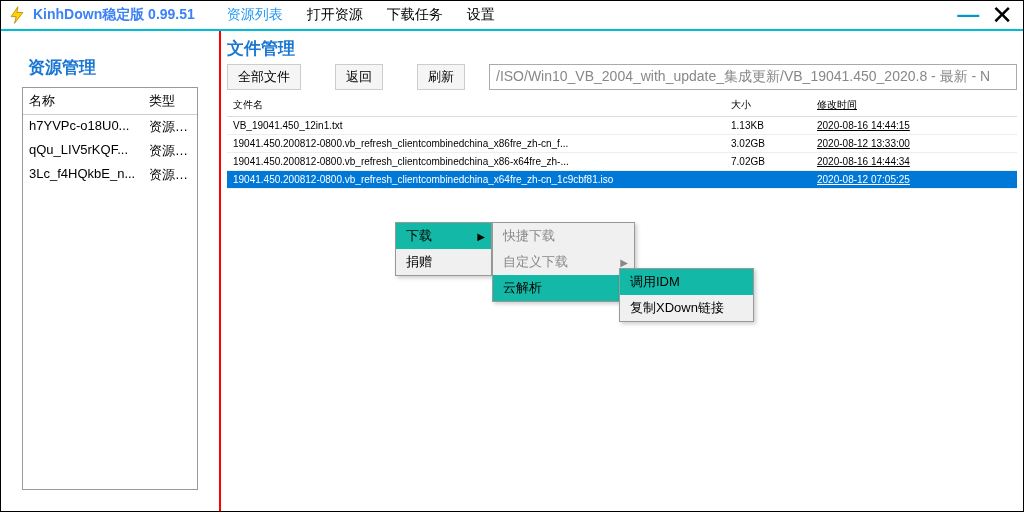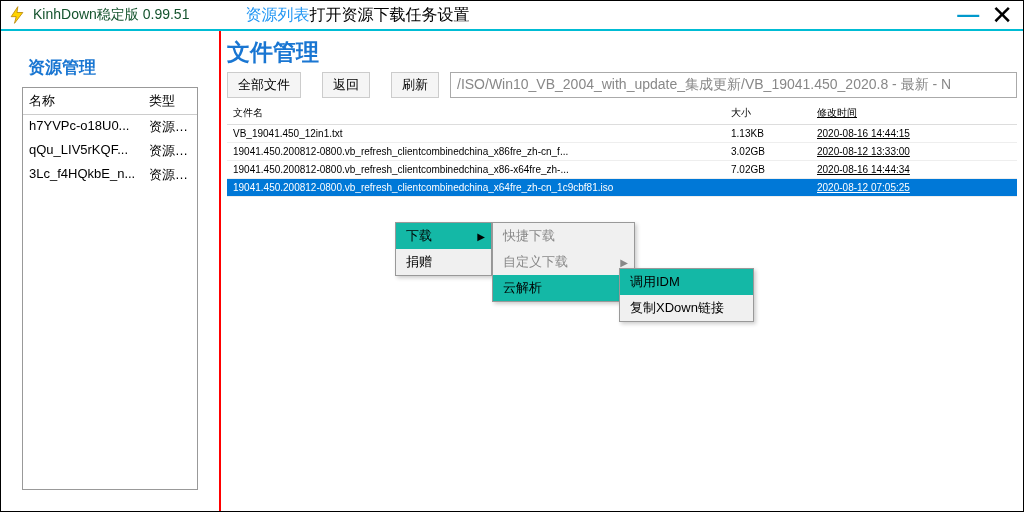--- a/index.html
+++ b/index.html
@@ -1,42 +1,42 @@
 <!DOCTYPE html>
 <html><head>
 <meta charset="utf-8">
 <style>
 * { margin: 0; padding: 0; box-sizing: border-box; font-family: "Microsoft YaHei", sans-serif; }
 body { width: 1024px; height: 512px; overflow: hidden; background: #fff; border: 1px solid #000; }
 
 .titlebar { height: 30px; display: flex; align-items: center; background: #fff; border-bottom: 2px solid #00bcd4; padding-left: 6px; }
 .titlebar .bolt { width: 20px; height: 20px; margin-right: 6px; }
-.titlebar .title { font-size: 14px; font-weight: normal; color: #14532d; }
-.titlebar .menu { display: flex; margin-left: 56px; font-size: 16px; }
+.titlebar .title { font-size: 14px; font-weight: bold; color: #3b82f6; }
+.titlebar .menu { display: flex; gap: 24px; margin-left: 32px; font-size: 14px; }
 .titlebar .menu span { cursor: pointer; }
 .titlebar .menu .active { color: #2196f3; }
 .titlebar .spacer { flex: 1; }
 .titlebar .min { color: #0099cc; font-size: 22px; font-weight: bold; margin-right: 12px; cursor: pointer; }
 .titlebar .close { font-size: 26px; font-weight: 300; margin-right: 10px; cursor: pointer; line-height: 1; }
 
 .container { display: flex; height: calc(100% - 30px); }
 
 .left { width: 220px; border-right: 2px solid #ff0000; display: flex; flex-direction: column; padding: 21px; }
 .left .panel-title { color: #1976d2; font-size: 17px; font-weight: bold; padding: 4px 6px; }
 .left .list-box { border: 1px solid #999; flex: 1; margin-top: 4px; }
 .left .list-header { display: flex; border-bottom: 1px solid #ccc; font-size: 13px; }
 .left .list-header div { padding: 4px 6px; }
 .left .col-name { width: 120px; }
 .left .col-type { flex: 1; }
 .left .list-row { display: flex; font-size: 13px; }
 .left .list-row div { padding: 3px 6px; white-space: nowrap; overflow: hidden; text-overflow: ellipsis; }
 
 .right { flex: 1; display: flex; flex-direction: column; padding: 4px 6px; }
-.right .panel-title { color: #1976d2; font-size: 23px; font-weight: bold; padding: 2px 0; }
-.toolbar { display: flex; align-items: center; gap: 5px; margin-top: 2px; }
+.right .panel-title { color: #1976d2; font-size: 17px; font-weight: bold; padding: 2px 0; }
+.toolbar { display: flex; align-items: center; gap: 18px; margin-top: 2px; }
 .toolbar button { background: #f5f5f5; border: 1px solid #ccc; padding: 3px 10px; font-size: 13px; cursor: pointer; }
 .toolbar .path { flex: 1; margin-left: 6px; border: 1px solid #aaa; padding: 3px 6px; font-size: 14px; color: #888; white-space: nowrap; overflow: hidden; }
 .file-table { margin-top: 4px; font-size: 10px; }
 .file-header { display: flex; border-bottom: 1px solid #ddd; }
 .file-header div { padding: 4px 6px; }
 .fcol-name { width: 498px; }
 .fcol-size { width: 86px; }
 .fcol-time { flex: 1; text-decoration: underline; }
 .file-row { display: flex; border-bottom: 1px solid #eee; }
 .file-row div { padding: 3px 6px; white-space: nowrap; overflow: hidden; text-overflow: ellipsis; }

